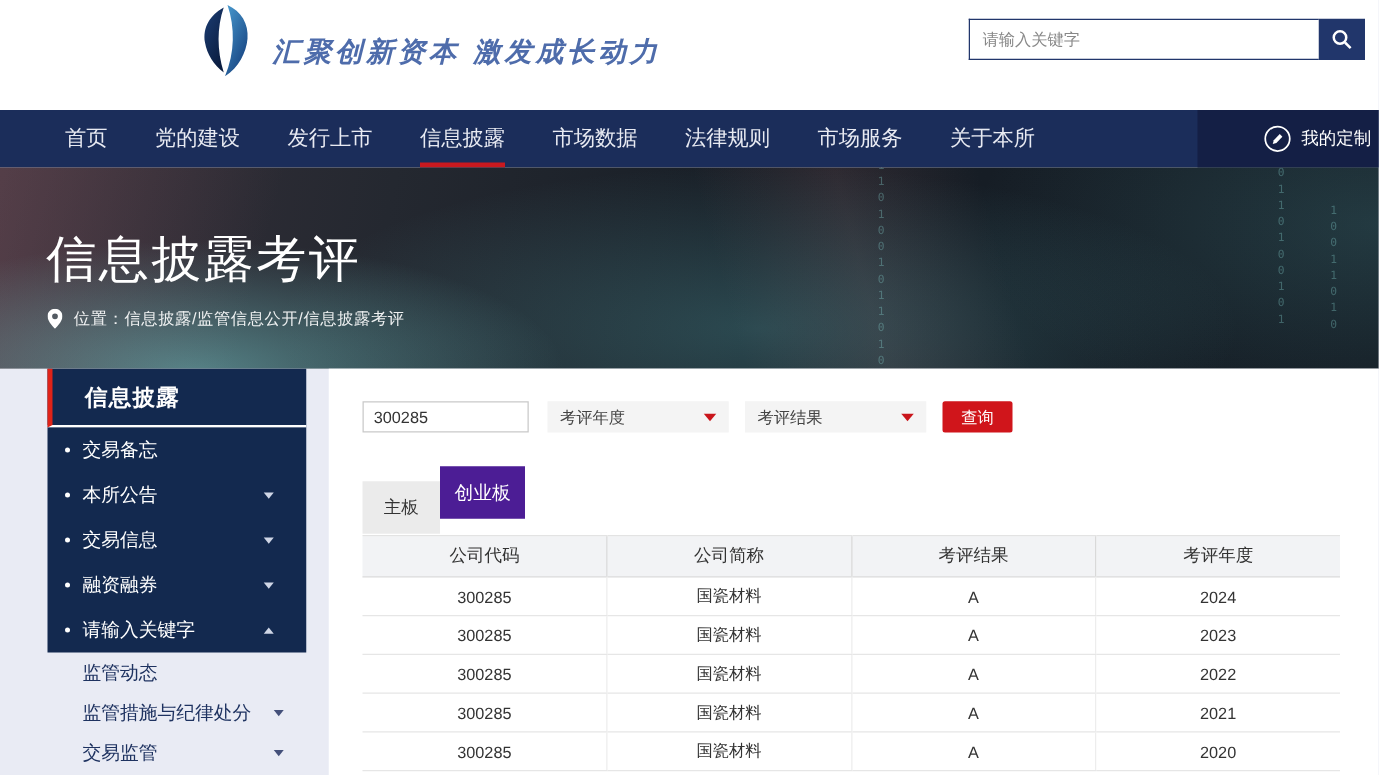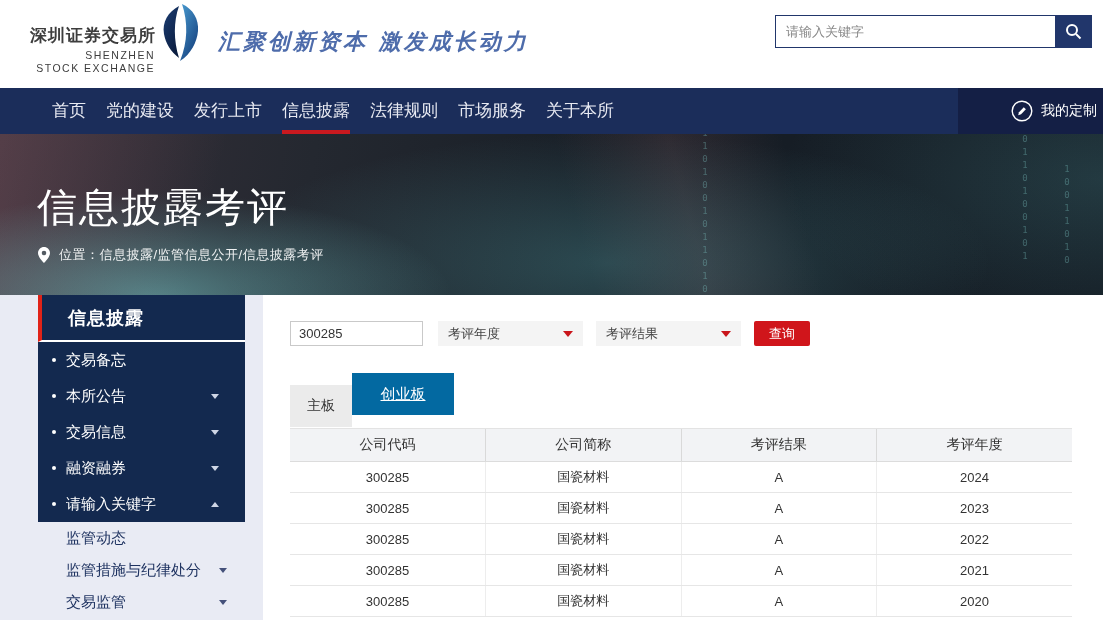--- a/index.html
+++ b/index.html
@@ -17,21 +17,21 @@
             font-weight:bold; font-size:22px; letter-spacing:3px; color:#4e6cab; white-space:nowrap; }
   .search-box { position:absolute; left:775px; top:15px; width:317px; height:33px; display:flex;border-radius:13px; }
   .search-input { width:280px; height:33px; border:1px solid #21366b; border-right:none; outline:none;
                   padding:0 10px; font-size:13px; color:#333; }
   .search-input::placeholder { color:#888; }
   .search-btn { width:37px; height:33px; background:#21366b; border:none; cursor:pointer;
                 display:flex; align-items:center; justify-content:center; }
 
   
   .navbar { position:absolute; left:0; top:88px; width:1103px; height:46px; background:#1b2d5a; }
-  .nav-items { display:flex; height:46px; margin-left:52px; gap:20px;align-items:center; }
+  .nav-items { display:flex; height:46px; margin-left:52px; gap:38px;align-items:center; }
   .nav-item { color:#e8eaf2; font-size:17px; line-height:46px; position:relative; cursor:pointer; white-space:nowrap; }
   .nav-item.active::after { content:""; position:absolute; left:0; right:0; bottom:0; height:4px; background:#c9191f; }
   .my-custom { position:absolute; right:0; top:0; width:145px; height:46px; background:#141f45;
                display:flex; align-items:center; justify-content:center; gap:8px; cursor:pointer;padding-left:47px; }
   .my-custom-label { color:#ffffff; font-size:14px; }
 
   
   .hero { position:absolute; left:0; top:134px; width:1103px; height:161px; overflow:hidden;
     background:
       radial-gradient(480px 170px at 14% 102%, rgba(125,215,215,.50), transparent 62%),
@@ -78,43 +78,36 @@
                    display:flex; align-items:center; justify-content:space-between; padding:0 10px; cursor:pointer; }
   .fs-year { left:175px; } .fs-result { left:333px; }
   .filter-select-label { font-size:13px; color:#444; }
   .tri-red { width:0; height:0; border-left:5px solid transparent; border-right:5px solid transparent;
              border-top:6px solid #c9151b; }
   .query-btn { position:absolute; left:491px; top:26px; width:56px; height:25px; background:#d0151b; border:none;
                border-radius:2px; color:#ffffff; font-size:13px; cursor:pointer; }
 
   .tab { position:absolute; display:flex; align-items:center; justify-content:center; cursor:pointer; }
   .tab-main { left:27px; top:90px; width:62px; height:42px; background:#ebebeb; color:#333; font-size:14px; }
-  .tab-gem  { left:89px; top:78px; width:102px; height:42px; background:#0369a1; color:#ffffff; font-size:15px;text-decoration:underline; }
+  .tab-gem  { left:89px; top:78px; width:68px; height:42px; background:#4c1d95; color:#ffffff; font-size:15px; }
 
   .result-table { position:absolute; left:27px; top:133px; width:782px; border-collapse:collapse; table-layout:fixed; }
   .result-table th { height:33px; background:#f2f3f5; font-size:14px; font-weight:normal; color:#333;
                      border-top:1px solid #e3e3e3; border-bottom:1px solid #dcdcdc; }
   .result-table th + th { border-left:1px solid #d9d9d9; }
   .result-table td { height:31px; text-align:center; font-size:13px; color:#333; background:#ffffff;
                      border-bottom:1px solid #e6e6e6; }
   .result-table td + td { border-left:1px solid #ededed; }
 </style>
 </head>
 <body>
 
 <div class="page">
 
   <div class="top-header">
-    <div class="logo-text">
-      <div class="logo-cn">深圳证券交易所</div>
-      <div class="logo-en">
-        <div>SHENZHEN</div>
-        <div>STOCK EXCHANGE</div>
-      </div>
-    </div>
     <svg class="logo-mark" width="44" height="60" viewBox="0 0 44 60">
       <defs>
         <linearGradient id="g1" x1="0" y1="0" x2="0.6" y2="1">
           <stop offset="0" stop-color="#1c3e74"></stop>
             <stop offset="1" stop-color="#0b1d40"></stop>
         </linearGradient>
         <linearGradient id="g2" x1="0.2" y1="0" x2="0.9" y2="1">
           <stop offset="0" stop-color="#4493c9"></stop>
             <stop offset="1" stop-color="#123a78"></stop>
         </linearGradient>
@@ -134,20 +127,21 @@
       </button>
     </div>
   </div>
 
   <div class="navbar">
     <div class="nav-items">
       <div class="nav-item">首页</div>
       <div class="nav-item">党的建设</div>
       <div class="nav-item">发行上市</div>
       <div class="nav-item active">信息披露</div>
+      <div class="nav-item">市场数据</div>
       <div class="nav-item">法律规则</div>
       <div class="nav-item">市场服务</div>
       <div class="nav-item">关于本所</div>
     </div>
     <div class="my-custom">
       <svg width="22" height="22" viewBox="0 0 22 22">
         <circle cx="11" cy="11" r="9.8" fill="none" stroke="#ffffff" stroke-width="1.4"></circle>
         <path d="M7.2 15.2 L8 12.2 L12.8 7.2 L14.9 9.3 L10.1 14.3 Z" fill="#ffffff"></path>
       </svg>
       <span class="my-custom-label">我的定制</span>

